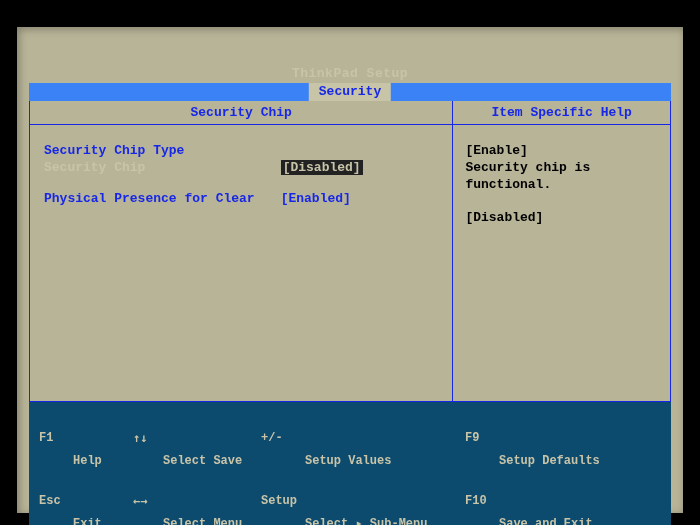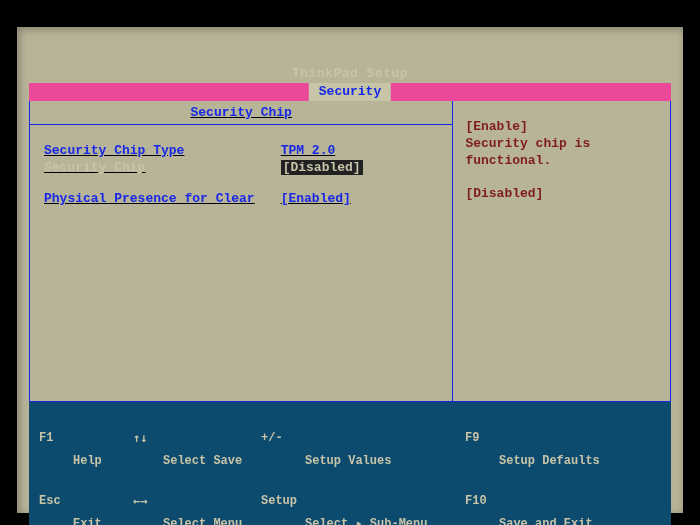--- a/index.html
+++ b/index.html
@@ -28,21 +28,21 @@
     position: absolute;
     left: 12px; right: 12px; top: 35px; bottom: 25px;
   }
   .title {
     color: #c8c4a8;
     text-align: center;
     padding: 4px 0 2px 0;
     letter-spacing: 0.5px;
   }
   .tabbar {
-    background: #ec4899;
+    background: #3b82f6;
     height: 18px;
     position: relative;
   }
   .tab-active {
     position: absolute;
     left: 50%;
     transform: translateX(-50%);
     background: #c8c4a8;
     color: #1727e8;
     padding: 1px 10px;
@@ -53,21 +53,20 @@
   .panes {
     display: flex;
     border: 1px solid #1727e8;
     border-top: none;
     height: 300px;
   }
   .pane-left {
     flex: 0 0 66%;
     border-right: 1px solid #1727e8;
     position: relative;
-    text-decoration: underline;
   }
   .pane-right {
     flex: 1;
     position: relative;
   }
   .pane-header {
     text-align: center;
     color: #1727e8;
     padding: 4px 0;
     border-bottom: 1px solid #1727e8;
@@ -85,21 +84,21 @@
   .blue { color: #1727e8; }
   .grey { color: #c8c4a8; }
   .hlbox {
     background: #222;
     color: #c8c4a8;
     padding: 0 2px;
     display: inline-block;
   }
   .help-body {
     padding: 18px 12px;
-    color: #7f1d1d;
+    color: #000000;
     line-height: 1.3;
   }
   .footer {
     background: #0c4a6e;
     color: #c8c4a8;
     padding: 6px 10px 12px 10px;
     font-size: 12px;
     display: grid;
     grid-template-columns: 34px 60px 30px 98px 44px 160px 34px auto;
     row-gap: 2px;
@@ -120,34 +119,34 @@
     <div class="tabbar">
       <div class="tab-active">Security</div>
     </div>
 
     <div class="panes">
       <div class="pane-left">
         <div class="pane-header">Security Chip</div>
         <div class="settings" id="settings-container">
             <div class="row">
               <div class="label blue">Security Chip Type</div>
-              <div class="value blue">TPM 2.0</div>
             </div>
             <div class="row">
               <div class="label grey">Security Chip</div>
               <div class="value"><span class="hlbox">[Disabled]</span></div>
             </div>
             <div style="height: 14px;"></div>
             <div class="row">
               <div class="label blue">Physical Presence for Clear</div>
               <div class="value blue">[Enabled]</div>
             </div>
           </div>
       </div>
       <div class="pane-right">
+        <div class="pane-header">Item Specific Help</div>
         <div class="help-body" id="help-container">
             <div>[Enable]</div>
             <div>Security chip is functional.</div>
             <div style="height: 16px;"></div>
             <div>[Disabled]</div>
           </div>
       </div>
     </div>
 
     <div class="footer">

